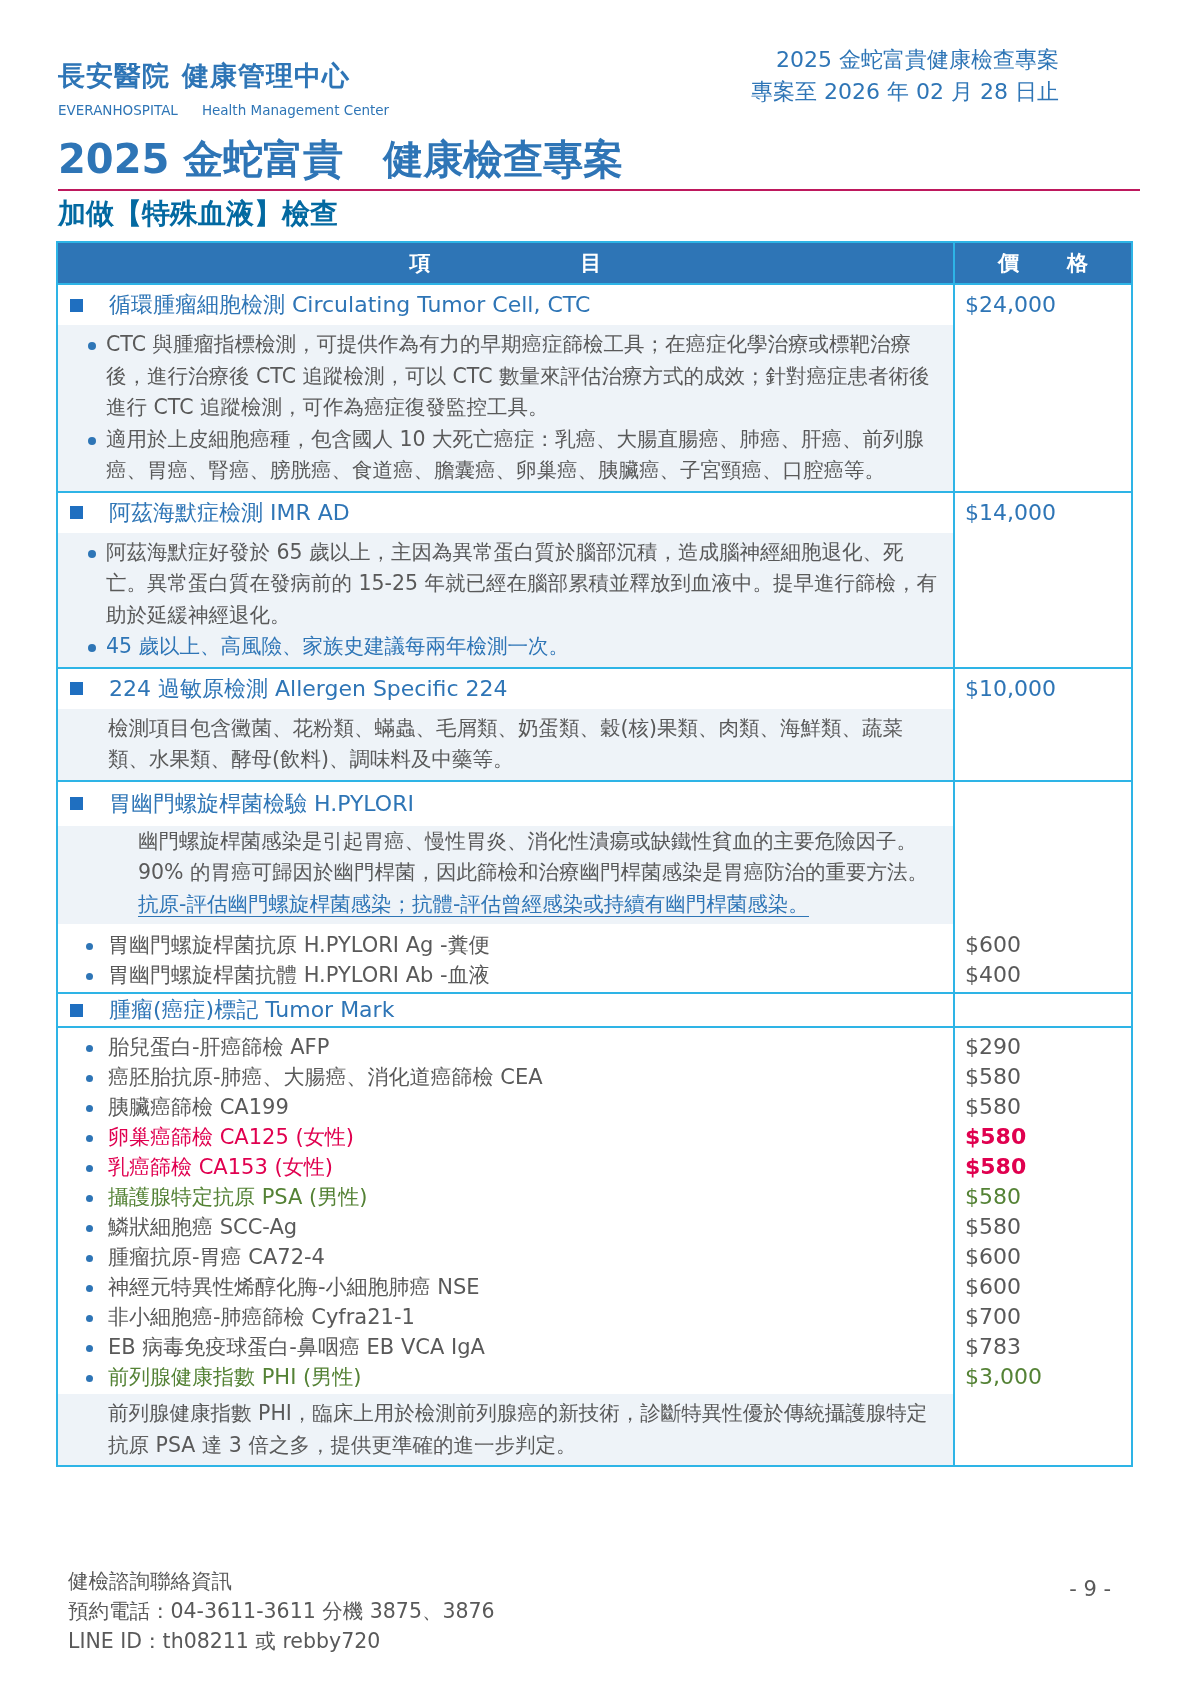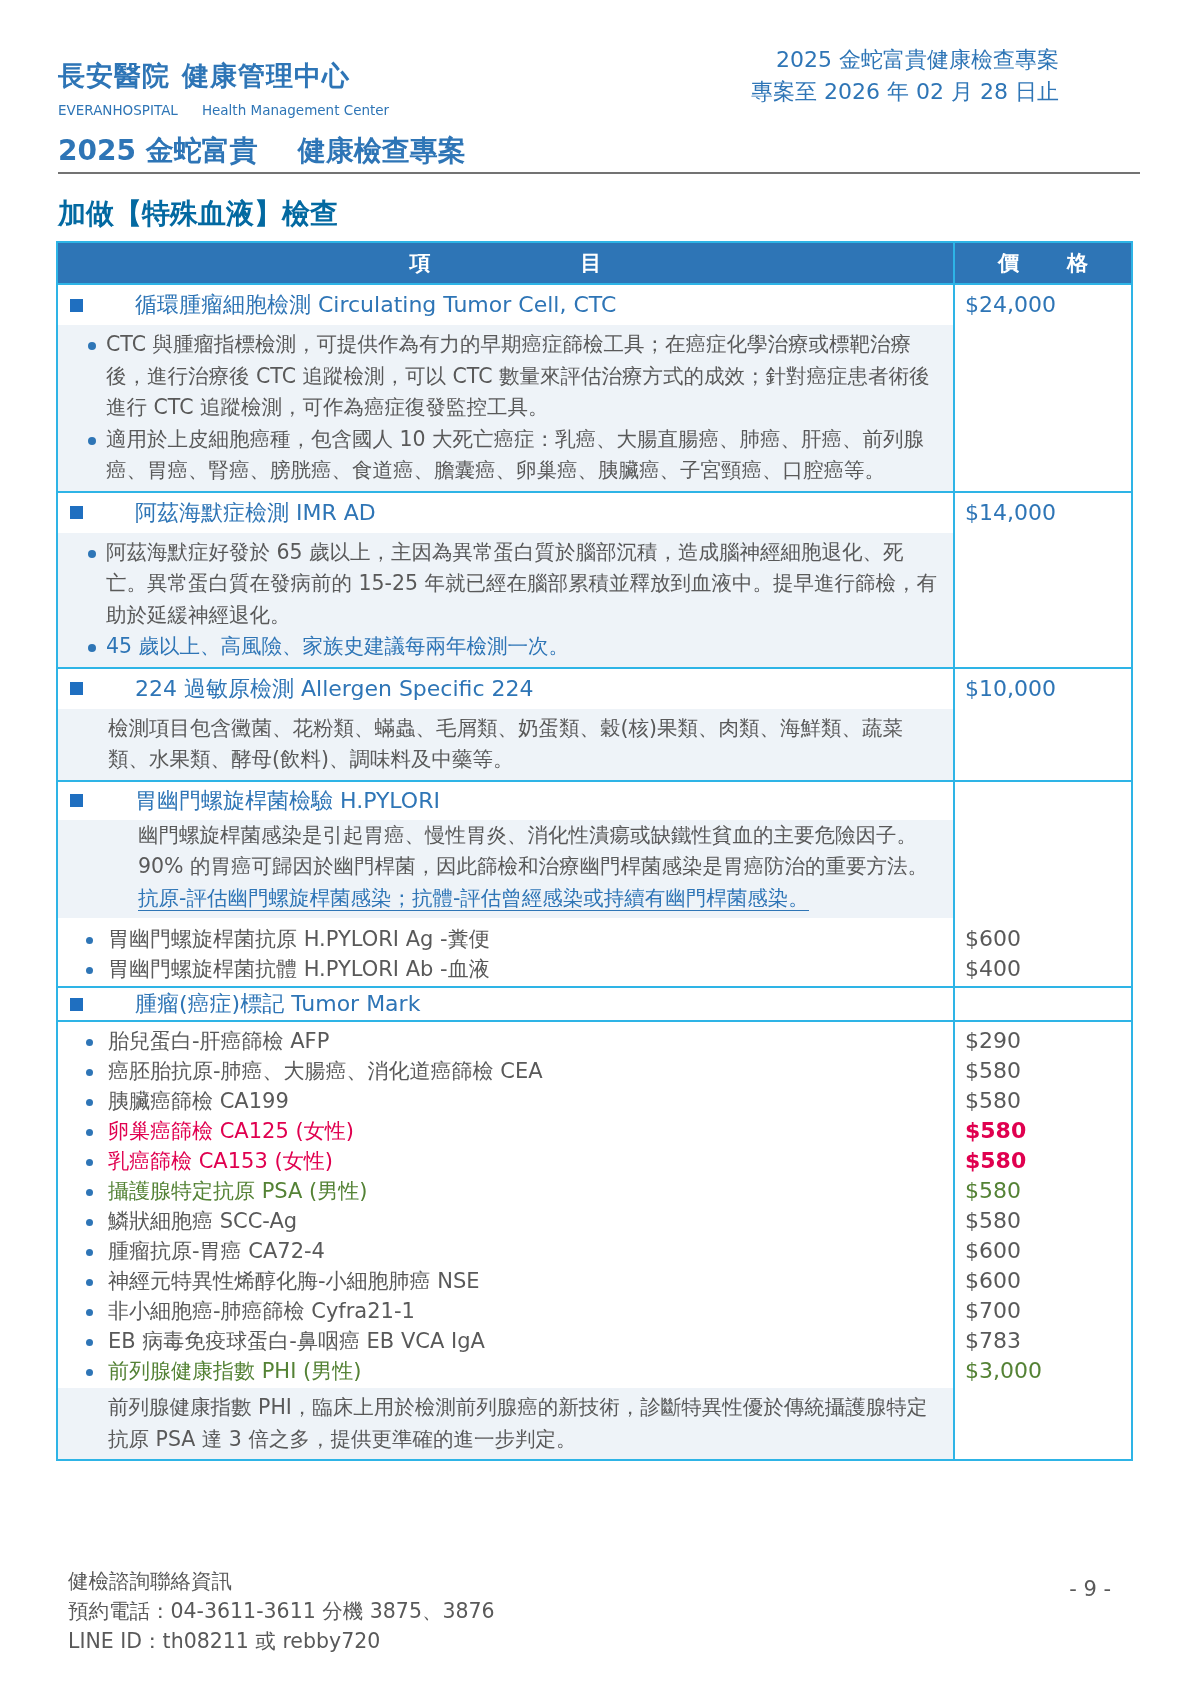--- a/index.html
+++ b/index.html
@@ -8,37 +8,37 @@
 
     .header-left { position: absolute; left: 58px; top: 58px; }
     .brand-cn { font-size: 27px; font-weight: bold; color: #2e75b6; letter-spacing: 1px; white-space: nowrap; }
     .brand-cn span + span { margin-left: 12px; }
     .brand-en { font-size: 13.5px; color: #2e75b6; margin-top: 8px; white-space: nowrap; }
     .brand-en span + span { margin-left: 24px; }
 
     .header-right { position: absolute; right: 132px; top: 44px; text-align: right; color: #2e75b6; font-size: 22px; line-height: 32px; width: 400px; }
     .header-right div { white-space: nowrap; }
 
-    .main-title { position: absolute; left: 58px; top: 132px; width: 1082px; border-bottom: 2px solid #737373; padding-bottom: 2px; font-size: 28px; font-weight: bold; color: #2e75b6; white-space: nowrap; }
+    .main-title { position: absolute; left: 58px; top: 132px; width: 1082px; border-bottom: 2px solid #be185d; padding-bottom: 2px; font-size: 40px; font-weight: bold; color: #2e75b6; white-space: nowrap; }
     .main-title span + span { margin-left: 40px; }
 
     .sub-title { position: absolute; left: 58px; top: 195px; font-size: 28px; font-weight: bold; color: #0369a1; white-space: nowrap; }
 
     .tbl { position: absolute; left: 56px; top: 241px; width: 1077px; border: 2px solid #2eb4e6; }
     .thead { display: flex; height: 40px; background: #2e75b6; color: #ffffff; font-weight: bold; font-size: 21px; }
     .thead .c1 { width: 897px; display: flex; align-items: center; justify-content: center; border-right: 2px solid #2eb4e6; }
     .thead .c2 { flex: 1; display: flex; align-items: center; justify-content: center; }
     .thead .gap { display: inline-block; width: 150px; }
     .thead .gap2 { display: inline-block; width: 48px; }
 
     .sec { display: flex; border-top: 2px solid #2eb4e6; }
     .sec .left { width: 897px; border-right: 2px solid #2eb4e6; }
     .sec .right { flex: 1; padding-left: 10px; }
 
-    .sec-title { display: flex; align-items: center; height: 40px; padding-left: 12px; color: #2e75b6; font-size: 22px; white-space: nowrap; gap: 26px; }
+    .sec-title { display: flex; align-items: center; height: 40px; padding-left: 12px; color: #2e75b6; font-size: 22px; white-space: nowrap; }
     .sq { width: 13px; height: 13px; background: #1f6fc0; margin-right: 26px; flex: none; }
 
     .desc { background: #eef3f8; padding: 4px 12px 4px 28px; font-size: 20.5px; line-height: 31.5px; color: #595959; }
     .desc.noindent { padding-left: 50px; }
     .bl { position: relative; padding-left: 20px; }
     .bl::before { content: ""; position: absolute; left: 2px; top: 13px; width: 8px; height: 8px; border-radius: 50%; background: #2e75b6; }
     .bl.blue { color: #2e75b6; }
     .ul-link { color: #2e75b6; border-bottom: 1.5px solid #2e75b6; }
 
     .price { color: #2e75b6; font-size: 22px; line-height: 40px; }
@@ -132,21 +132,21 @@
       </div>
       <div class="desc noindent">檢測項目包含黴菌、花粉類、蟎蟲、毛屑類、奶蛋類、穀(核)果類、肉類、海鮮類、蔬菜類、水果類、酵母(飲料)、調味料及中藥等。</div>
     </div>
     <div class="right">
       <div class="price">$10,000</div>
     </div>
   </div>
 
   <div class="sec">
     <div class="left">
-      <div class="sec-title" style="height:38px;">
+      <div class="sec-title" style="height:44px;">
         <span class="sq"></span>
         <span>胃幽門螺旋桿菌檢驗 H.PYLORI</span>
       </div>
       <div class="desc noindent" style="padding-left:80px;padding-top:0;">
         <span>幽門螺旋桿菌感染是引起胃癌、慢性胃炎、消化性潰瘍或缺鐵性貧血的主要危險因子。90% 的胃癌可歸因於幽門桿菌，因此篩檢和治療幽門桿菌感染是胃癌防治的重要方法。</span><span class="ul-link">抗原-評估幽門螺旋桿菌感染；抗體-評估曾經感染或持續有幽門桿菌感染。</span>
       </div>
       <div class="items" style="padding-top:6px;border-radius:13px;">
         <div class="it gray">胃幽門螺旋桿菌抗原 H.PYLORI Ag -糞便</div>
         <div class="it gray">胃幽門螺旋桿菌抗體 H.PYLORI Ab -血液</div>
       </div>

